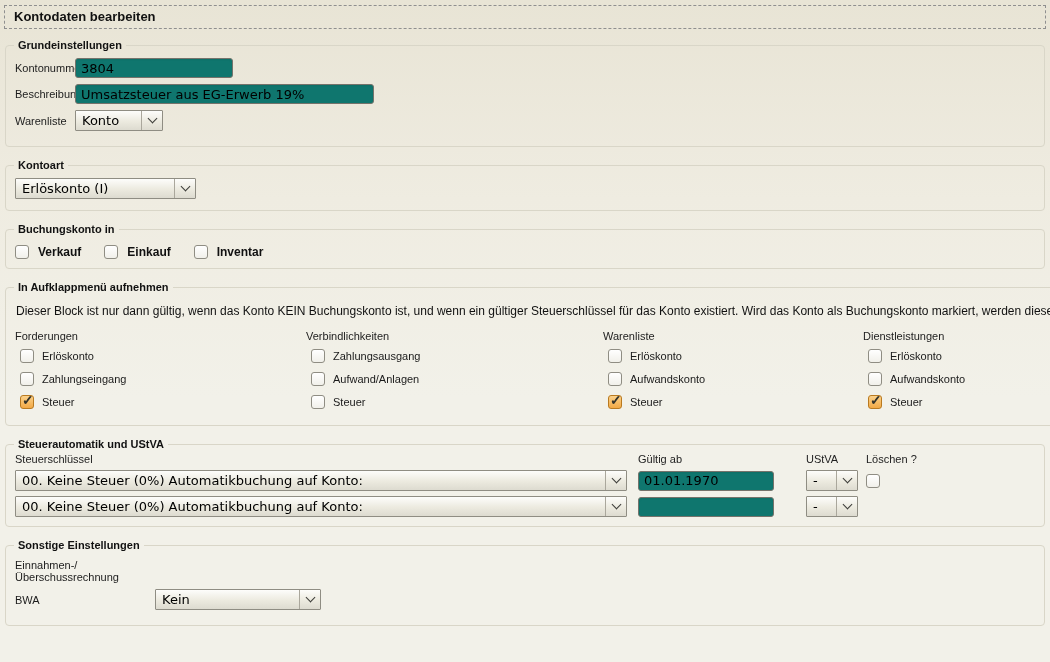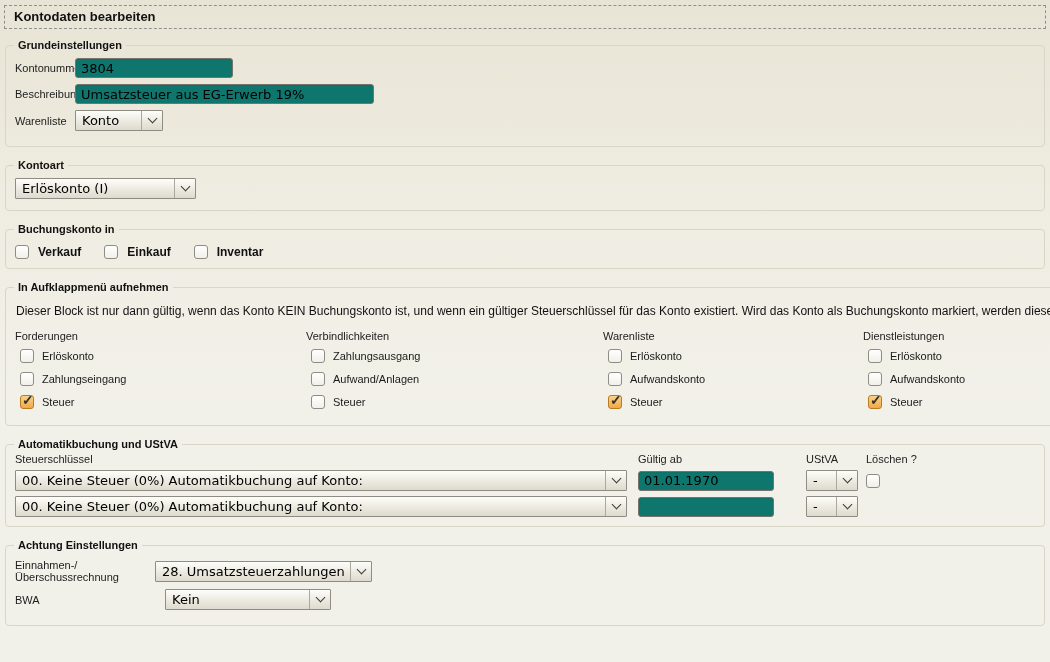--- a/index.html
+++ b/index.html
@@ -94,21 +94,21 @@
   .col .cb-row{padding-left:5px;}
   
   .st-grid{display:grid; grid-template-columns:615px 160px 52px 1fr; column-gap:8px; row-gap:5px; align-items:center;}
   .st-grid .hdr{font-size:11px; color:#222; align-self:end;}
   .st-combo{width:612px;}
   .st-date{width:136px;}
   .st-ustva{width:52px;}
   
   .sons-row{display:flex; align-items:center; margin:5px 0 6px 0; min-height:21px;}
   .w-euer{width:217px;}
-  .w-bwa{width:166px;margin-left:10px;}
+  .w-bwa{width:166px;}
 </style>
 </head>
 <body>
 
 <div class="title-box">Kontodaten bearbeiten</div>
 
 <fieldset class="fs">
   <legend>Grundeinstellungen</legend>
   <div class="form-row">
     <span class="lbl lbl-col">Kontonummer</span>
@@ -220,21 +220,21 @@
       </div>
       <div class="cb-row">
         <span class="cb checked"></span>
         <span class="cb-lbl">Steuer</span>
       </div>
     </div>
   </div>
 </fieldset>
 
 <fieldset class="fs">
-  <legend>Automatikbuchung und UStVA</legend>
+  <legend>Steuerautomatik und UStVA</legend>
   <div class="st-grid">
     <div class="hdr">Steuerschlüssel</div>
     <div class="hdr">Gültig ab</div>
     <div class="hdr">UStVA</div>
     <div class="hdr">Löschen ?</div>
 
     <div class="combo st-combo">
       <span class="combo-text">00. Keine Steuer (0%) Automatikbuchung auf Konto:</span>
       <span class="combo-btn">
           <span class="chev"></span>
@@ -260,29 +260,23 @@
       <span class="combo-text">-</span>
       <span class="combo-btn">
           <span class="chev"></span>
         </span>
     </div>
     <span></span>
   </div>
 </fieldset>
 
 <fieldset class="fs">
-  <legend>Achtung Einstellungen</legend>
+  <legend>Sonstige Einstellungen</legend>
   <div class="sons-row">
     <span class="lbl lbl-col-wide">Einnahmen-/Überschussrechnung</span>
-    <div class="combo w-euer">
-      <span class="combo-text">28. Umsatzsteuerzahlungen</span>
-      <span class="combo-btn">
-          <span class="chev"></span>
-        </span>
-    </div>
   </div>
   <div class="sons-row">
     <span class="lbl lbl-col-wide">BWA</span>
     <div class="combo w-bwa">
       <span class="combo-text">Kein</span>
       <span class="combo-btn">
           <span class="chev"></span>
         </span>
     </div>
   </div>

